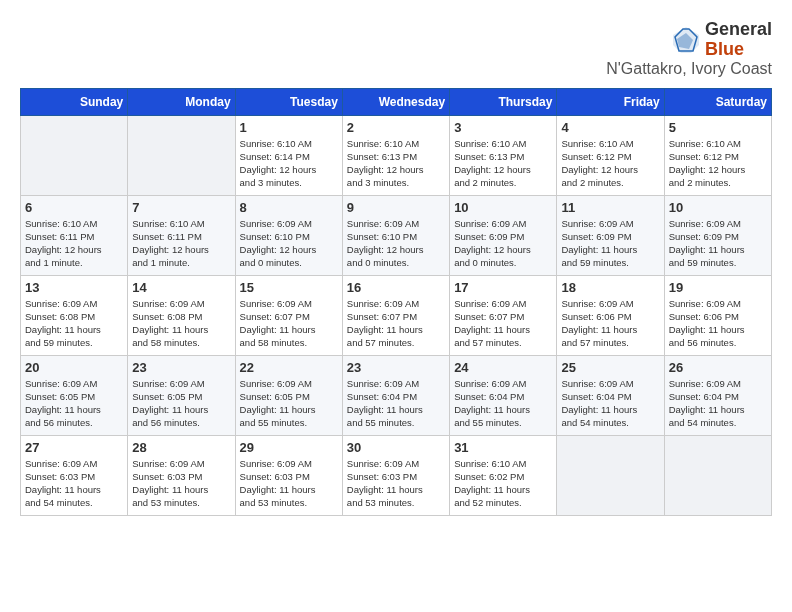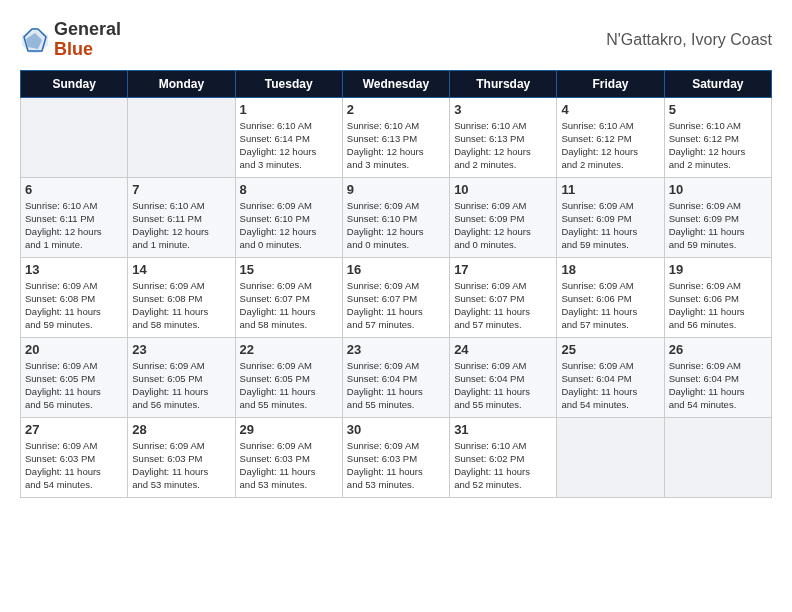--- a/index.html
+++ b/index.html
@@ -6,22 +6,23 @@
     body {
       font-family: Arial, sans-serif;
       background: #fff;
       width: 792px;
       min-height: 612px;
       padding: 20px;
     }
     .header {
       display: flex;
       justify-content: space-between;
-      align-items: center;
+      align-items: flex-end;
       margin-bottom: 10px;
+      flex-direction: column;
     }
     .logo {
       display: flex;
       align-items: center;
     }
     .logo-text {
       display: flex;
       flex-direction: column;
       line-height: 1.1;
     }
@@ -52,26 +53,26 @@
     .location {
       font-size: 16px;
       color: #555;
     }
     table {
       width: 100%;
       border-collapse: collapse;
       table-layout: fixed;
     }
     thead tr th {
-      background-color: #0f172a;
+      background-color: #1d4ed8;
       color: white;
       font-size: 12px;
       font-weight: bold;
       padding: 6px 4px;
-      text-align: center;
+      text-align: right;
       border: 1px solid #1e5a9e;
     }
     tbody tr td {
       border: 1px solid #ccc;
       vertical-align: top;
       padding: 4px;
       font-size: 10px;
       color: #333;
       height: 80px;
       background: #fff;

